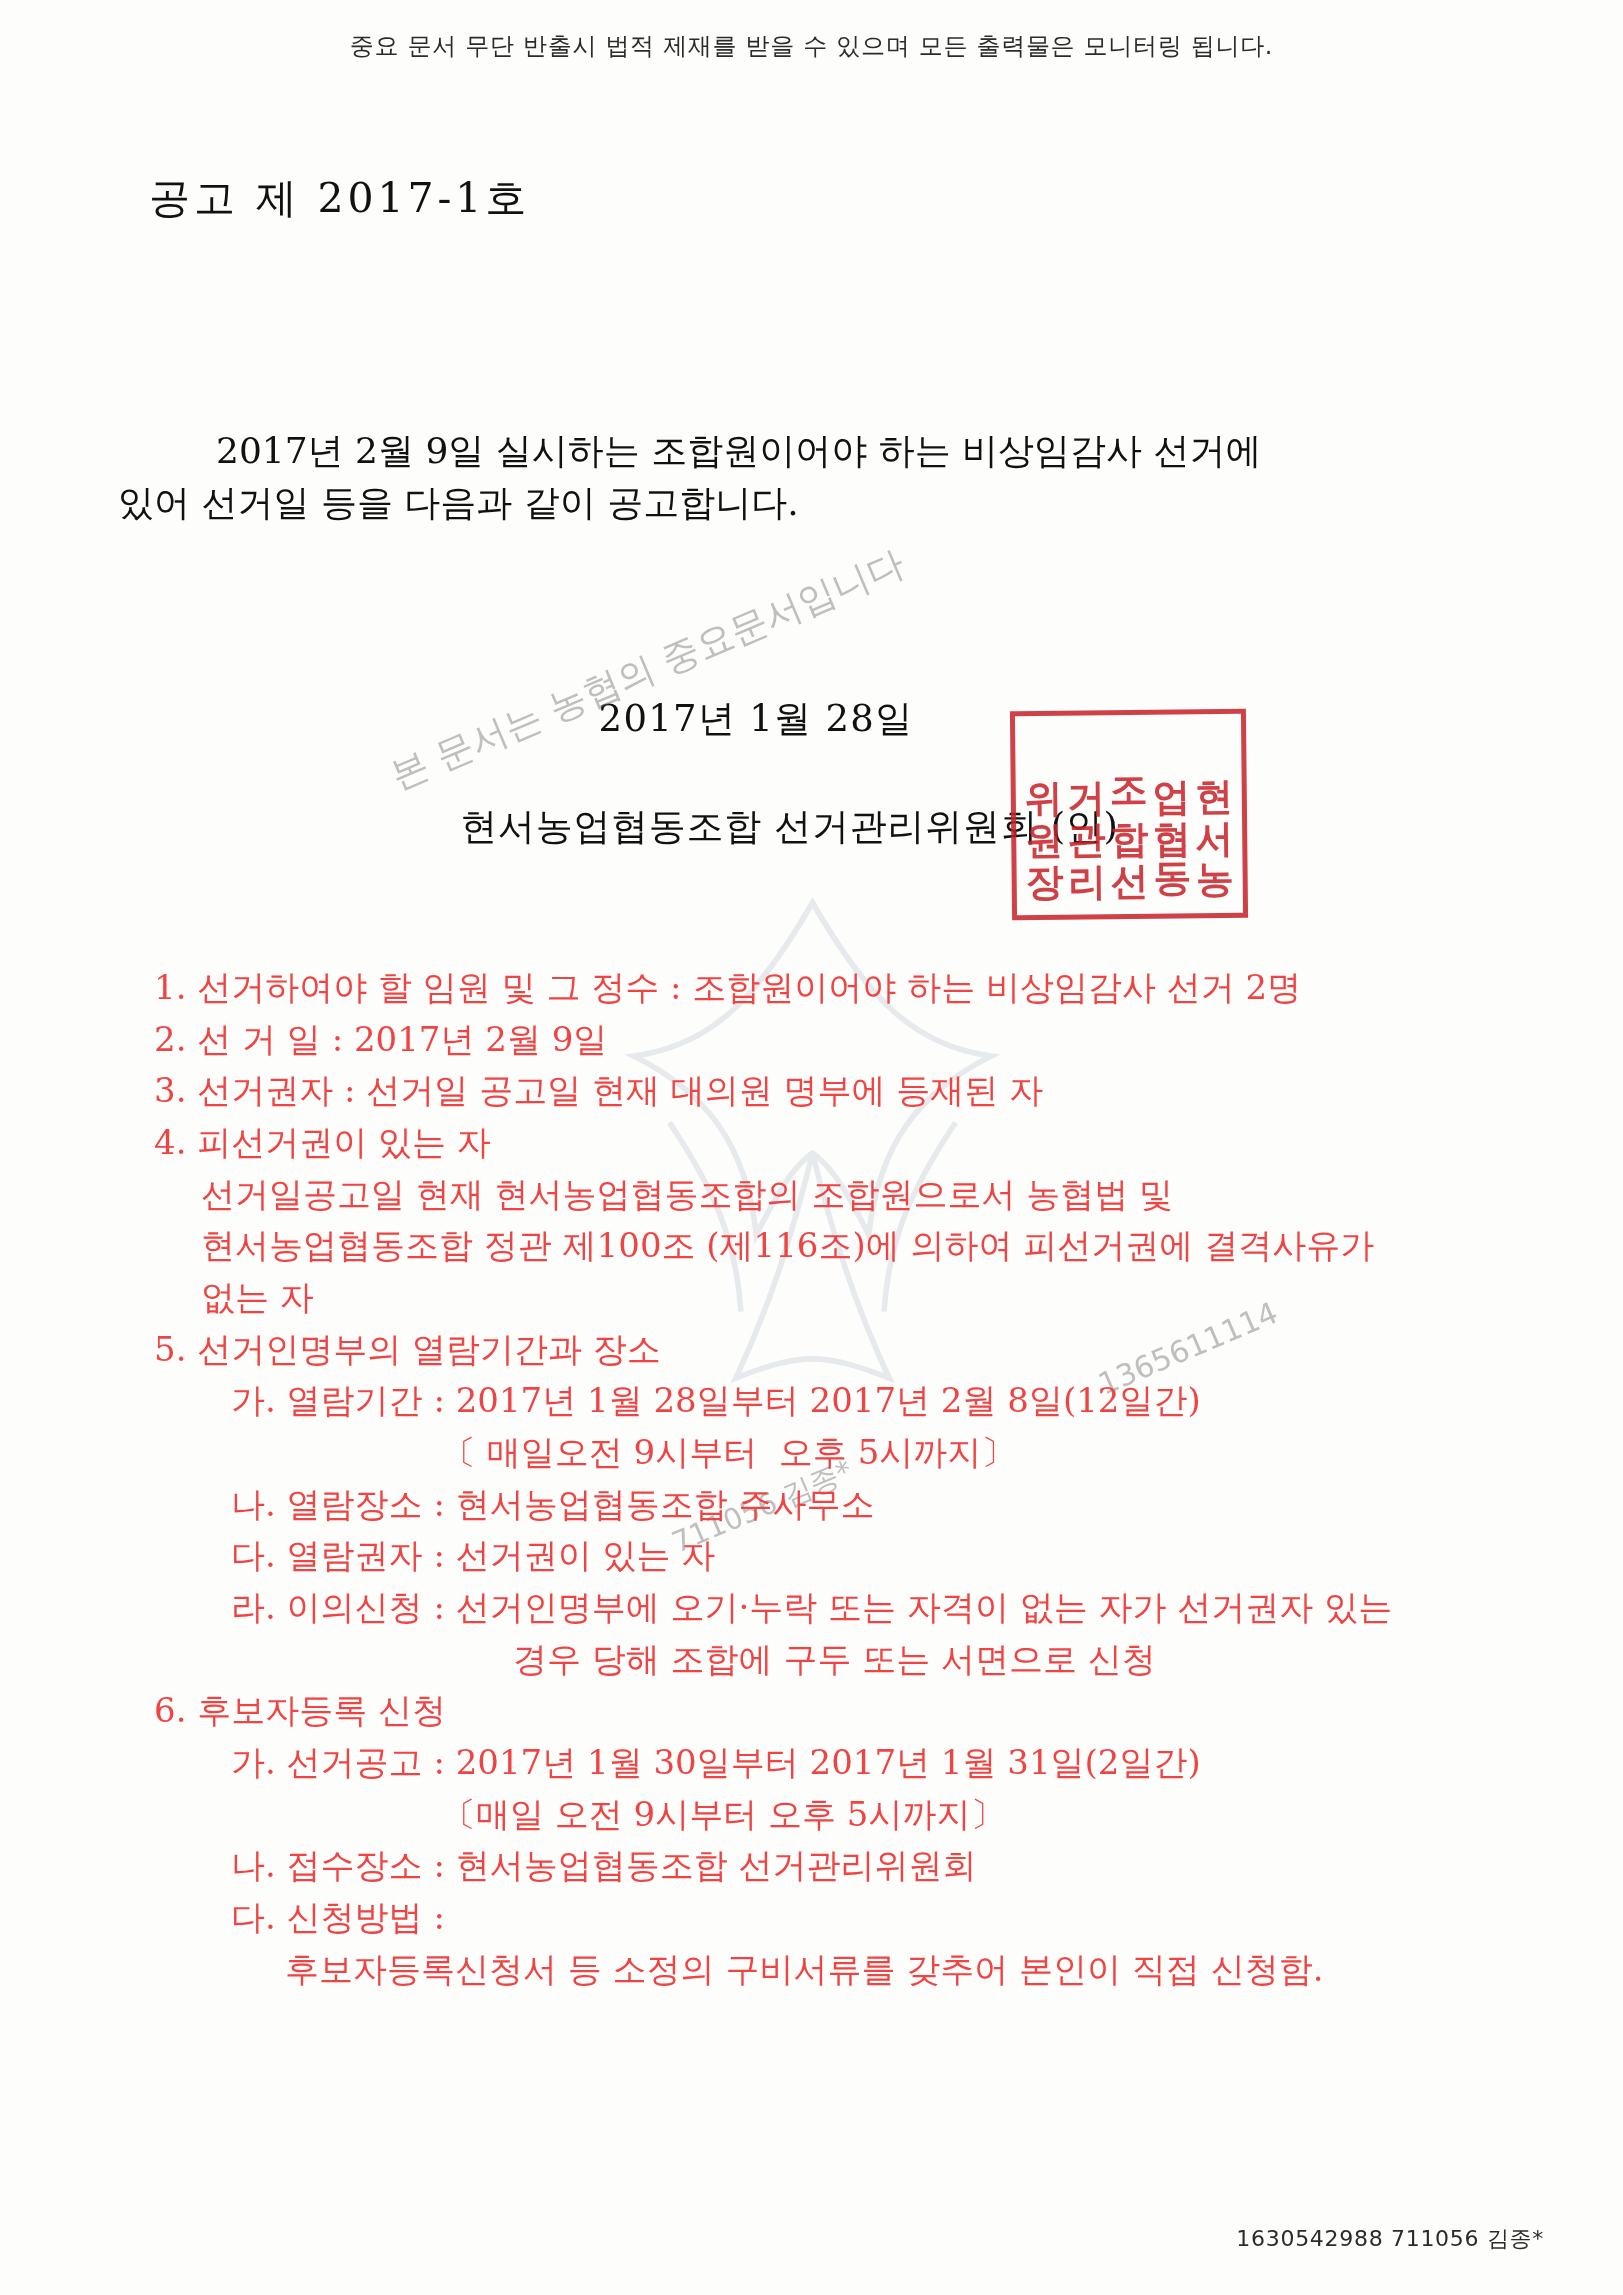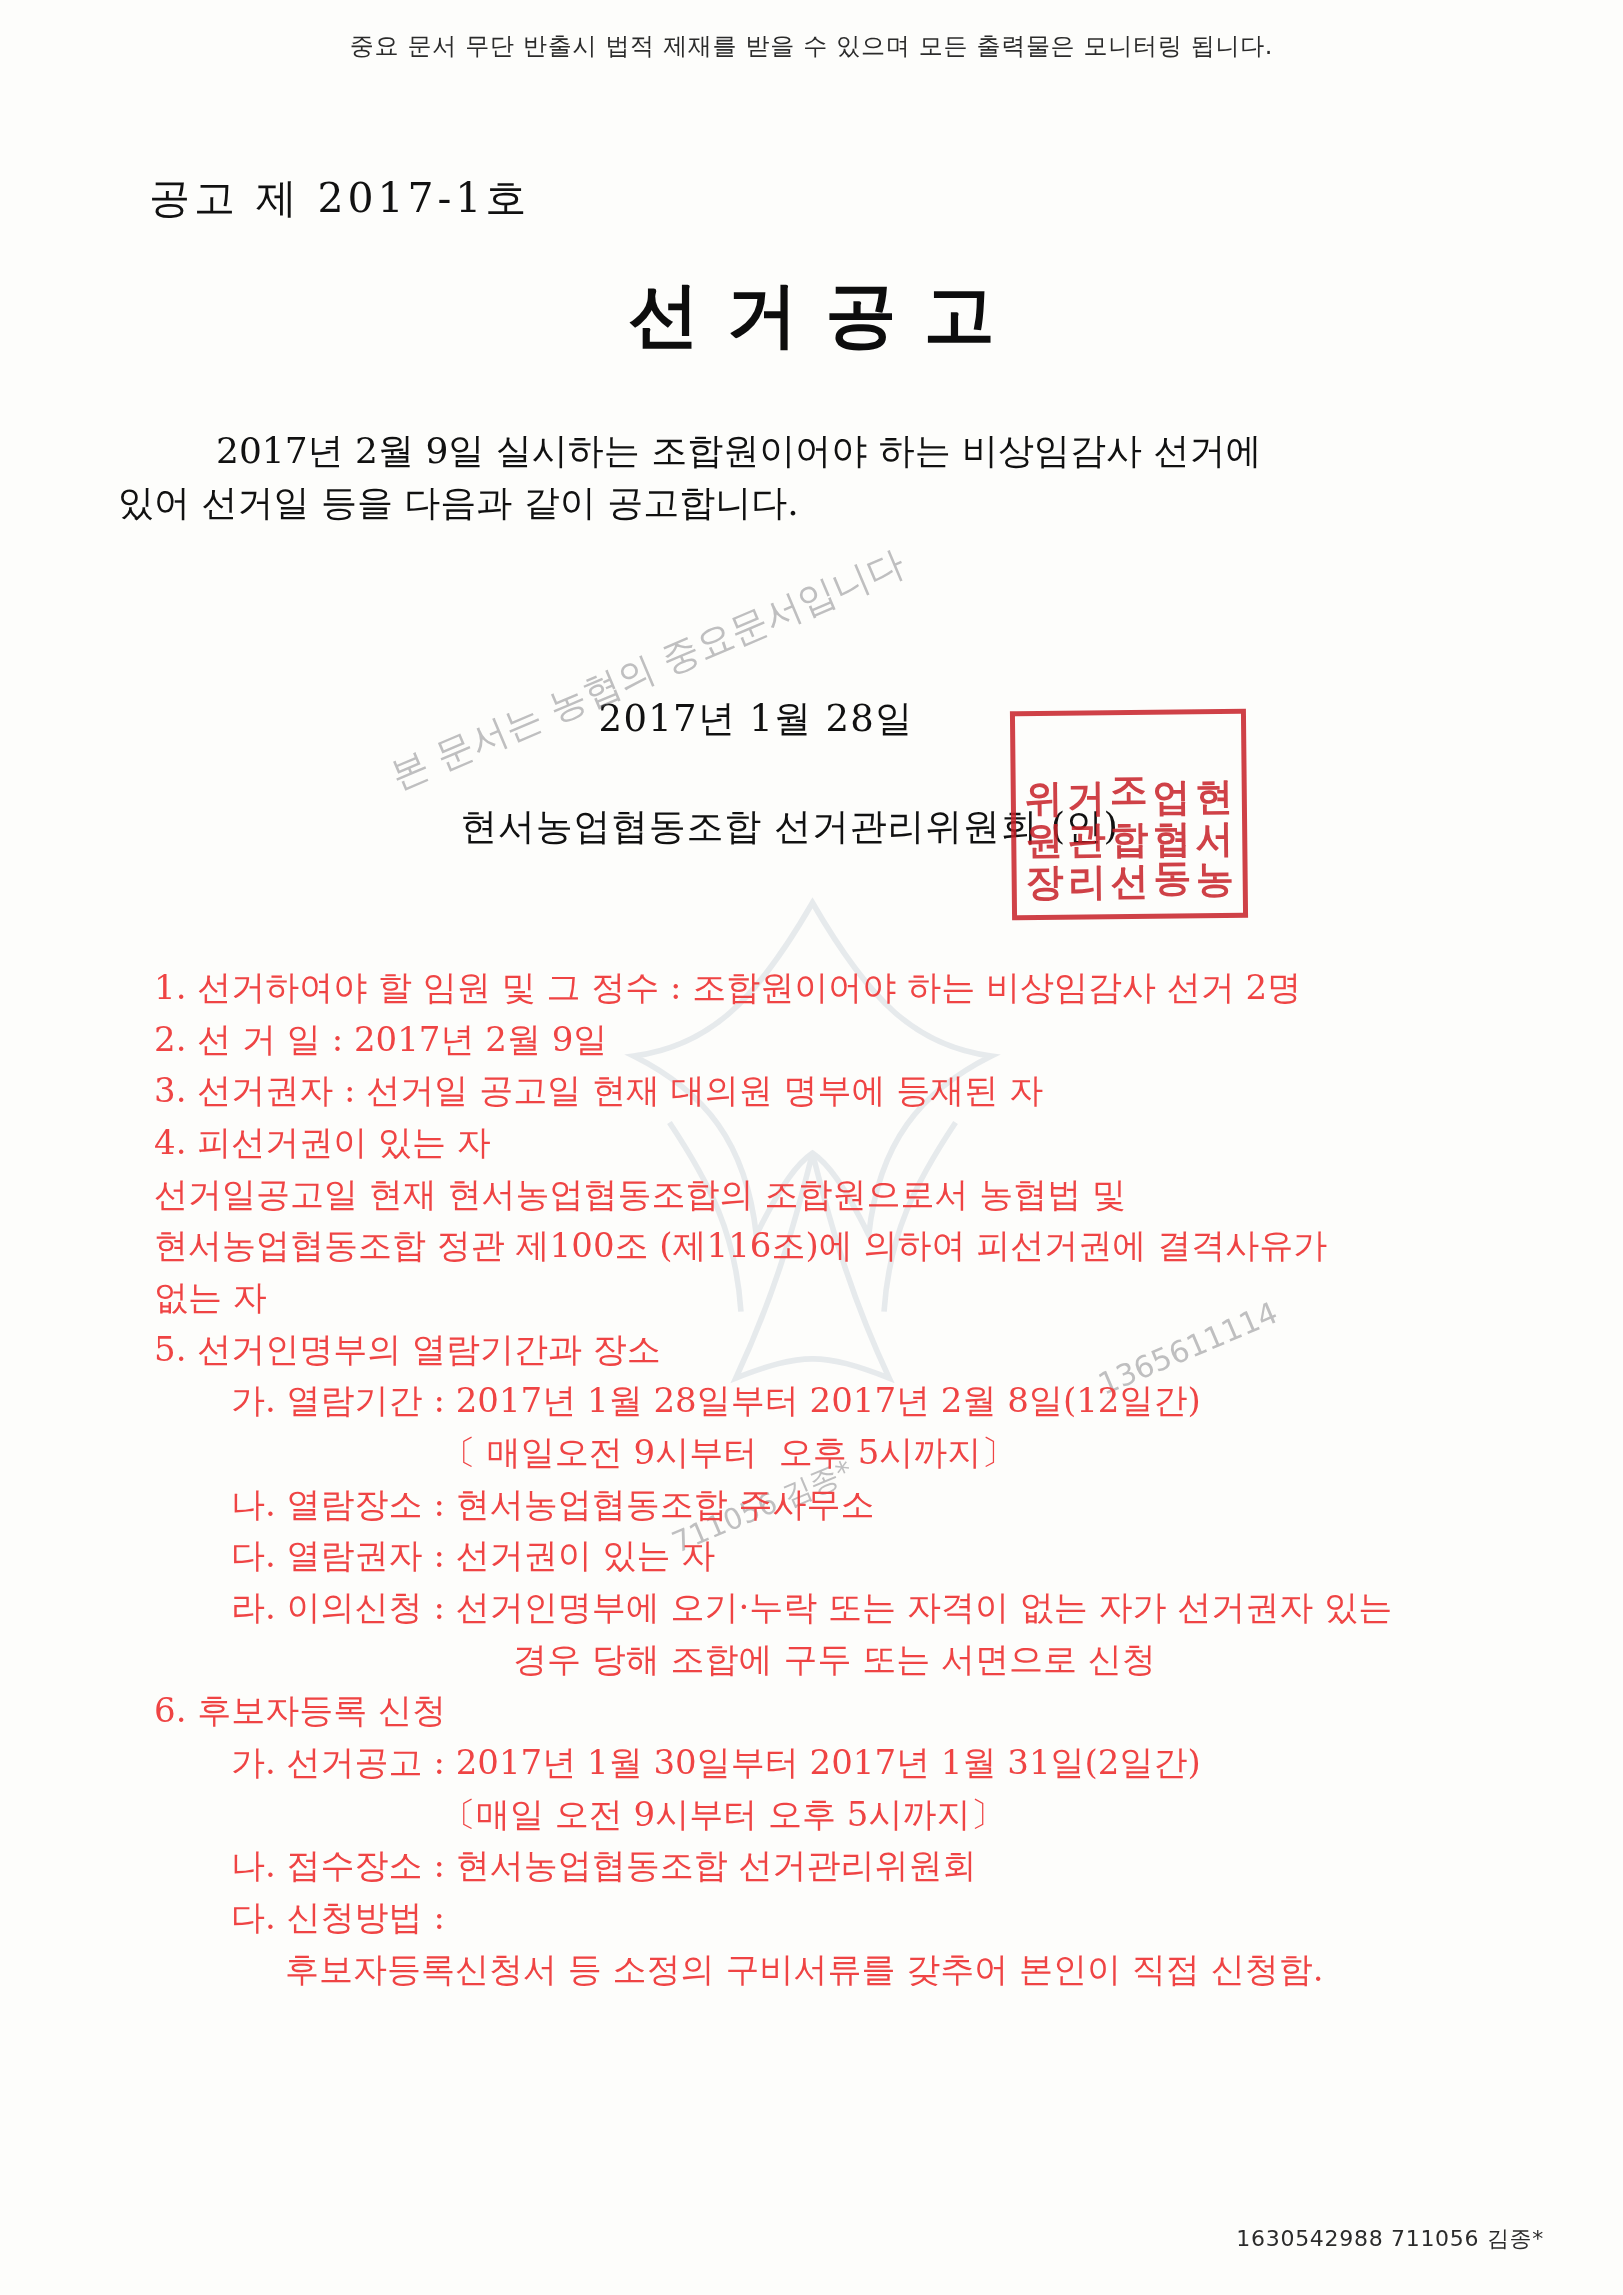--- a/index.html
+++ b/index.html
@@ -173,21 +173,21 @@
     top: 962px;
     left: 154px;
     width: 1375px;
     font-size: 34px;
     line-height: 1.52;
     color: #ef4444;
     font-family: "DejaVu Serif", serif;
   }
   .body-list .li { display: block; white-space: pre; }
   .ind-0 { margin-left: 0; }
-  .ind-1 { }
+  .ind-1 { margin-left: 47px; }
   .ind-2 { margin-left: 77px; }
   .ind-3 { margin-left: 131px; }
   .ind-4 { margin-left: 288px; }
   .ind-5 { margin-left: 359px; }
 
   
   .footer-code {
     position: absolute;
     bottom: 41px;
     right: 79px;
@@ -199,21 +199,20 @@
 </style>
 </head>
 <body>
 
 <div class="page">
 
   <div class="security-line">중요 문서 무단 반출시 법적 제재를 받을 수 있으며 모든 출력물은 모니터링 됩니다.</div>
 
   <div class="doc-number">공고 제 2017-1호</div>
 
-  <div class="main-title">선거공고</div>
 
   <div class="intro">
     <span class="first-line">2017년 2월 9일 실시하는 조합원이어야 하는 비상임감사 선거에</span>
     <span class="second-line">있어 선거일 등을 다음과 같이 공고합니다.</span>
   </div>
 
   <svg class="wm-logo" viewBox="0 0 200 210">
     <g fill="none" stroke="#9aa8bb" stroke-width="2.2" opacity="0.75">
       <path d="M100 10 C 78 48, 60 66, 30 70 C 58 84, 74 104, 78 140 C 88 120, 94 112, 100 108 C 106 112, 112 120, 122 140 C 126 104, 142 84, 170 70 C 140 66, 122 48, 100 10 Z"></path>
       <path d="M100 108 C 92 140, 84 166, 70 196 C 96 186, 104 186, 130 196 C 116 166, 108 140, 100 108 Z"></path>

